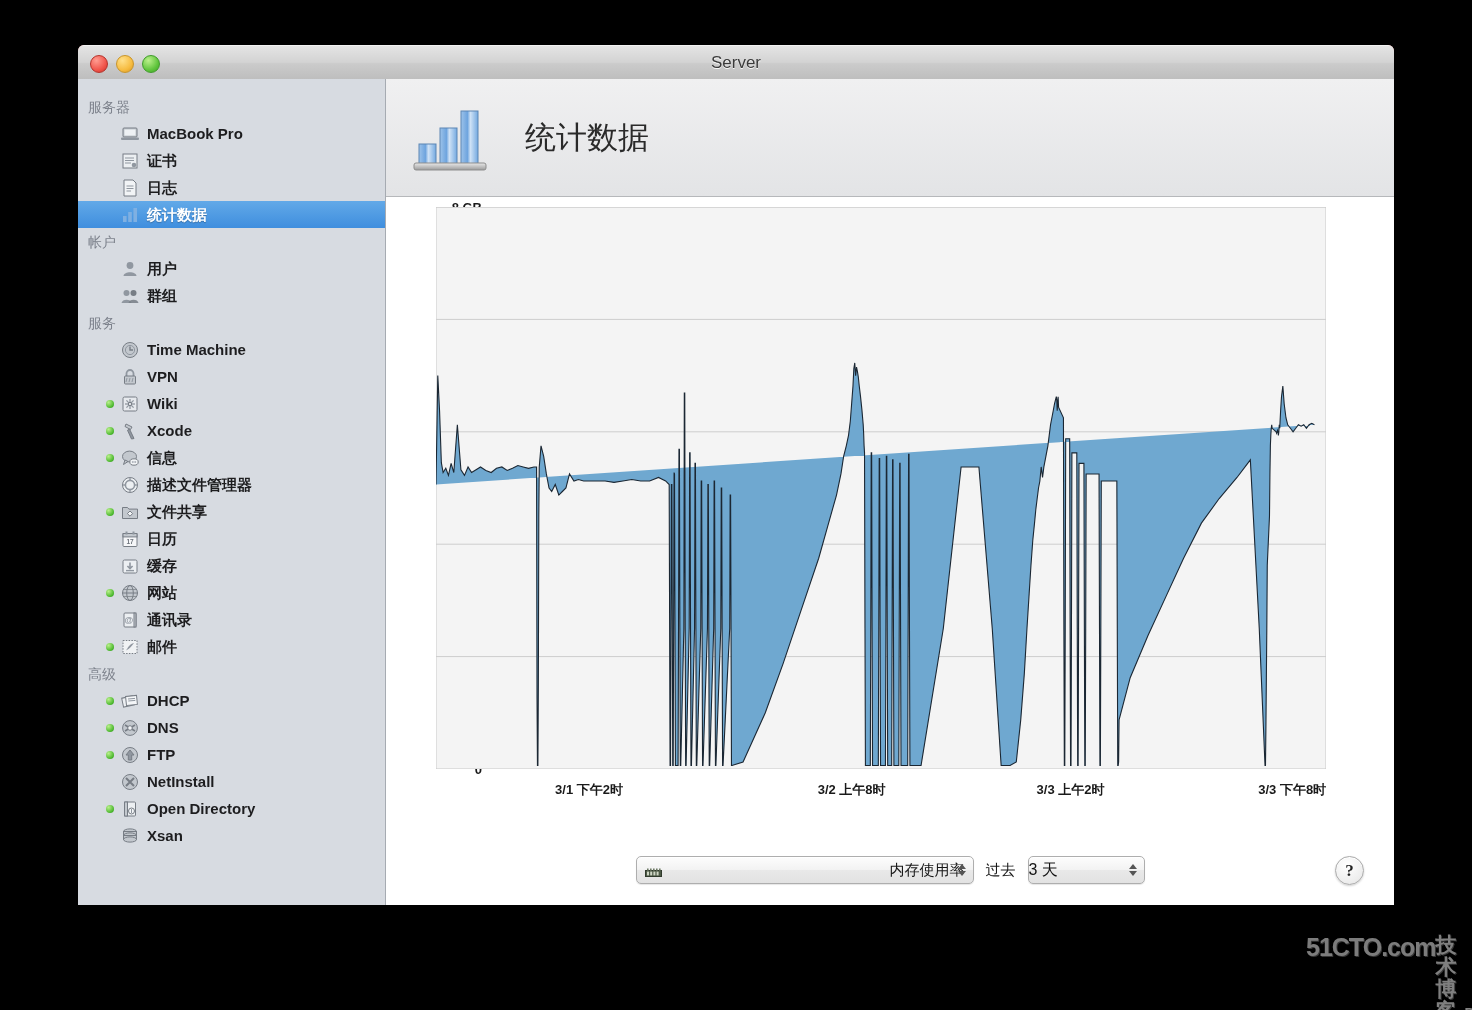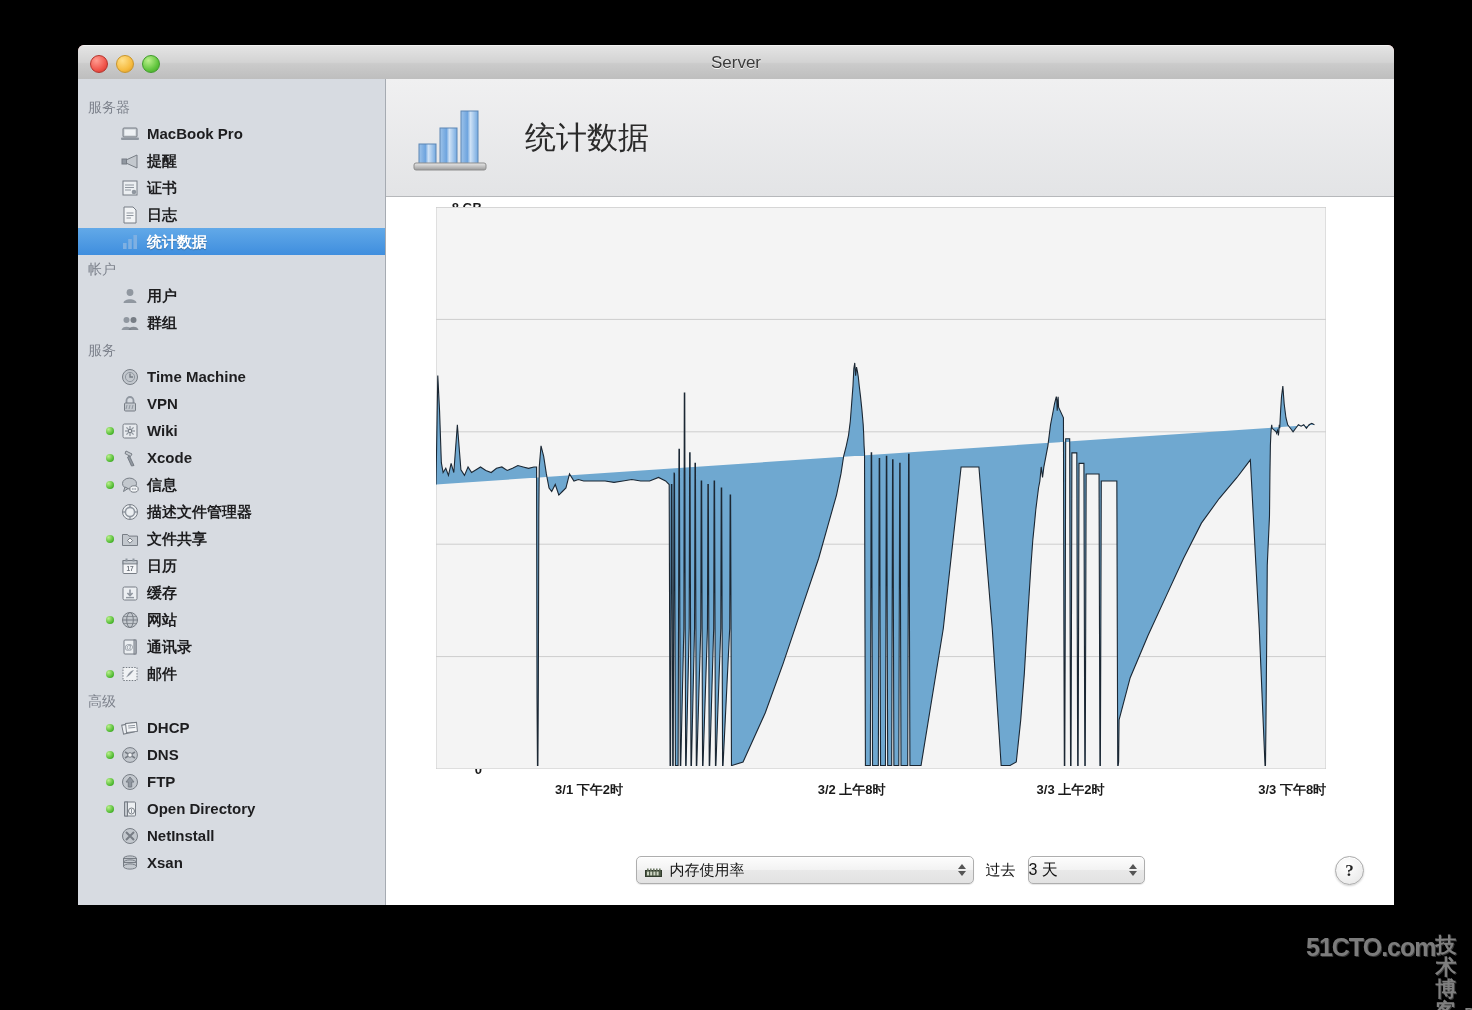--- a/index.html
+++ b/index.html
@@ -113,21 +113,21 @@
   .controls{
     position:absolute;left:0;right:0;bottom:0;height:70px;
     display:flex;align-items:center;justify-content:center;gap:12px;
   }
   .popup{
     width:320px;height:26px;border-radius:5px;
     background:linear-gradient(to bottom,#fdfdfd 0%,#f2f2f2 50%,#e9e9e9 51%,#e2e2e2 100%);
     border:1px solid #aeaeae;
     box-shadow:0 1px 1px rgba(0,0,0,0.10), inset 0 1px 0 #fff;
     display:flex;align-items:center;position:relative;padding:0 8px;gap:8px;
-    font-size:15px;color:#161616;
+    font-size:15px;color:#161616;justify-content:space-between;
   }
   .ram-ico{width:17px;height:11px;flex:0 0 17px;}
   .arrows{
     position:absolute;right:7px;top:50%;transform:translateY(-50%);
     display:flex;flex-direction:column;gap:2px;line-height:0;
   }
   .arrows .up,.arrows .dn{width:0;height:0;border-left:4px solid transparent;border-right:4px solid transparent;}
   .arrows .up{border-bottom:5px solid #555;}
   .arrows .dn{border-top:5px solid #555;}
   .past-label{font-size:15px;color:#151515;}
@@ -190,29 +190,20 @@
                 <rect x="3" y="4" width="14" height="9" rx="1" fill="#c3c8ce" stroke="#777d85"></rect>
                <rect x="4.5" y="5.5" width="11" height="6" fill="#eef1f4"></rect>
                <rect x="1" y="13.5" width="18" height="2.4" rx="1" fill="#9097a0"></rect>
               </svg>
             </span>
             <span class="sb-label">MacBook Pro</span>
           </div>
           <div class="sb-item">
             <span class="sb-ico">
               <svg class="gi" viewBox="0 0 20 20" width="20" height="20">
-                <path d="M17 4 L6 9 L6 12 L17 17 Z" fill="#c3c8ce" stroke="#777d85"></path>
-               <rect x="2" y="8" width="4.5" height="5" fill="#9097a0" stroke="#777d85"></rect>
-              </svg>
-            </span>
-            <span class="sb-label">提醒</span>
-          </div>
-          <div class="sb-item">
-            <span class="sb-ico">
-              <svg class="gi" viewBox="0 0 20 20" width="20" height="20">
                 <rect x="3" y="3" width="14" height="14" fill="#eceff2" stroke="#777d85"></rect>
                <line x1="5" y1="7" x2="14" y2="7" stroke="#9097a0"></line>
                <line x1="5" y1="9.5" x2="14" y2="9.5" stroke="#9097a0"></line>
                <line x1="5" y1="12" x2="11" y2="12" stroke="#9097a0"></line>
                <circle cx="14" cy="14" r="2.3" fill="#9097a0"></circle>
               </svg>
             </span>
             <span class="sb-label">证书</span>
           </div>
           <div class="sb-item">
@@ -429,39 +420,39 @@
             <span class="dot"></span>
             <span class="sb-ico">
               <svg class="gi" viewBox="0 0 20 20" width="20" height="20">
                 <circle cx="10" cy="10" r="7.5" fill="#c3c8ce" stroke="#777d85"></circle>
                <path d="M10 5 L14 10 H11.7 V15 H8.3 V10 H6 Z" fill="#9097a0" stroke="#777d85"></path>
               </svg>
             </span>
             <span class="sb-label">FTP</span>
           </div>
           <div class="sb-item">
+            <span class="sb-ico">
+              <svg class="gi" viewBox="0 0 20 20" width="20" height="20">
+                <circle cx="10" cy="10" r="7.5" fill="#c3c8ce" stroke="#777d85"></circle>
+               <path d="M6 6 L14 14 M14 6 L6 14" stroke="#777d85" stroke-width="2" fill="none"></path>
+              </svg>
+            </span>
+            <span class="sb-label">NetInstall</span>
+          </div>
+          <div class="sb-item">
             <span class="dot"></span>
             <span class="sb-ico">
               <svg class="gi" viewBox="0 0 20 20" width="20" height="20">
                 <rect x="4.5" y="3" width="11" height="14" rx="1" fill="#eceff2" stroke="#777d85"></rect>
                <rect x="4.5" y="3" width="3" height="14" fill="#c3c8ce" stroke="#777d85"></rect>
                <circle cx="11.5" cy="12" r="3" fill="#f4f6f8" stroke="#777d85"></circle>
                <line x1="11.5" y1="10" x2="11.5" y2="14" stroke="#9097a0"></line>
               </svg>
             </span>
             <span class="sb-label">Open Directory</span>
-          </div>
-          <div class="sb-item">
-            <span class="sb-ico">
-              <svg class="gi" viewBox="0 0 20 20" width="20" height="20">
-                <circle cx="10" cy="10" r="7.5" fill="#c3c8ce" stroke="#777d85"></circle>
-               <path d="M6 6 L14 14 M14 6 L6 14" stroke="#777d85" stroke-width="2" fill="none"></path>
-              </svg>
-            </span>
-            <span class="sb-label">NetInstall</span>
           </div>
           <div class="sb-item">
             <span class="sb-ico">
               <svg class="gi" viewBox="0 0 20 20" width="20" height="20">
                 <g fill="#c3c8ce" stroke="#777d85">
                  <ellipse cx="10" cy="5.5" rx="6.5" ry="2.6"></ellipse>
                  <rect x="3.5" y="5.5" width="13" height="4" fill="#c3c8ce"></rect>
                  <ellipse cx="10" cy="9.5" rx="6.5" ry="2.6"></ellipse>
                  <rect x="3.5" y="9.5" width="13" height="4" fill="#c3c8ce"></rect>
                  <ellipse cx="10" cy="13.5" rx="6.5" ry="2.6"></ellipse>

